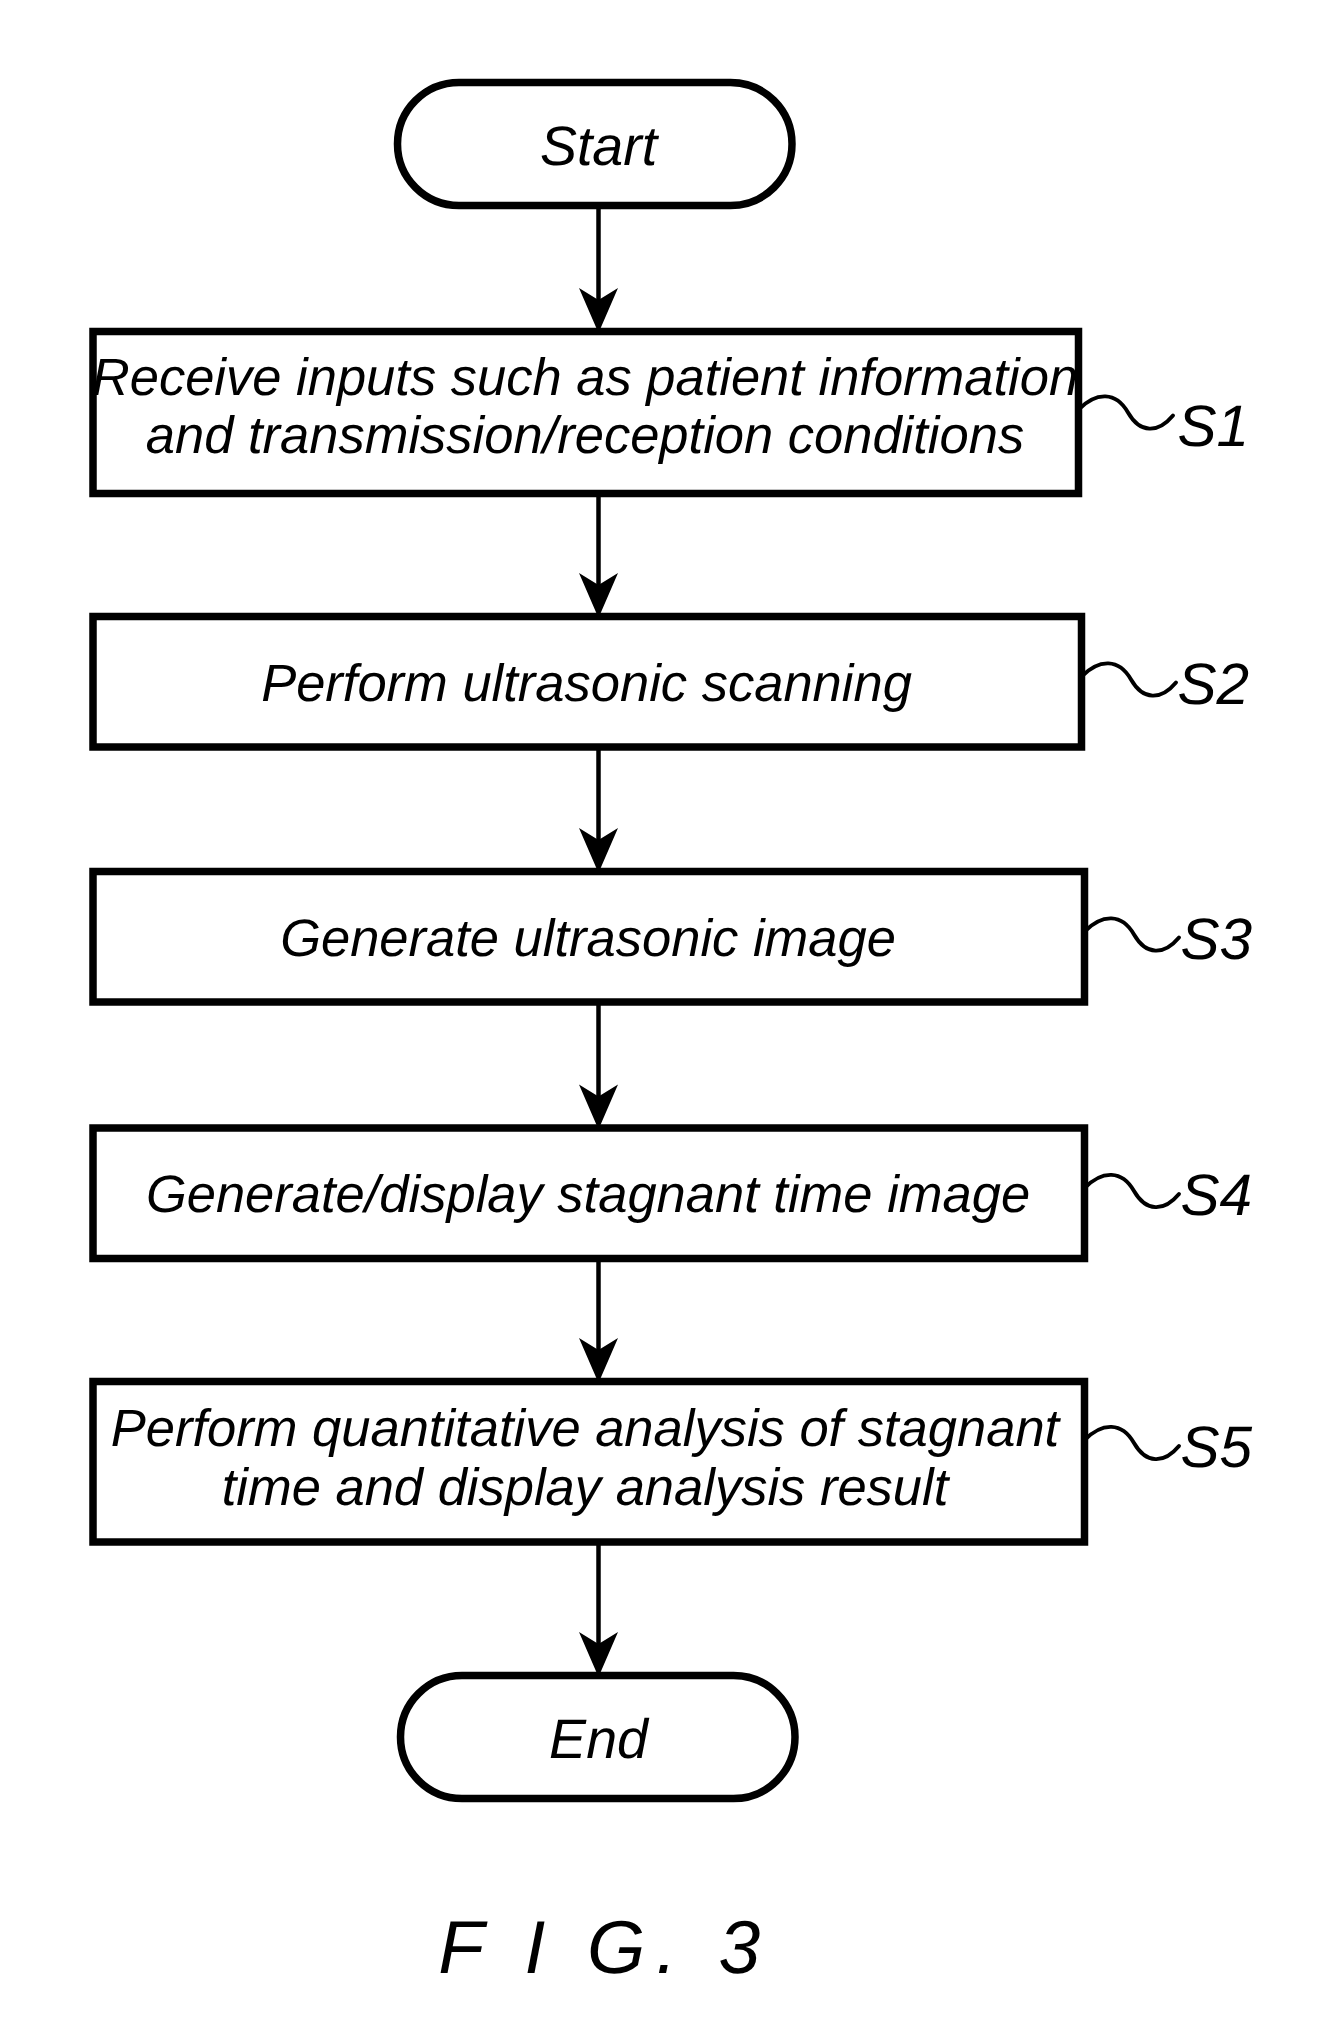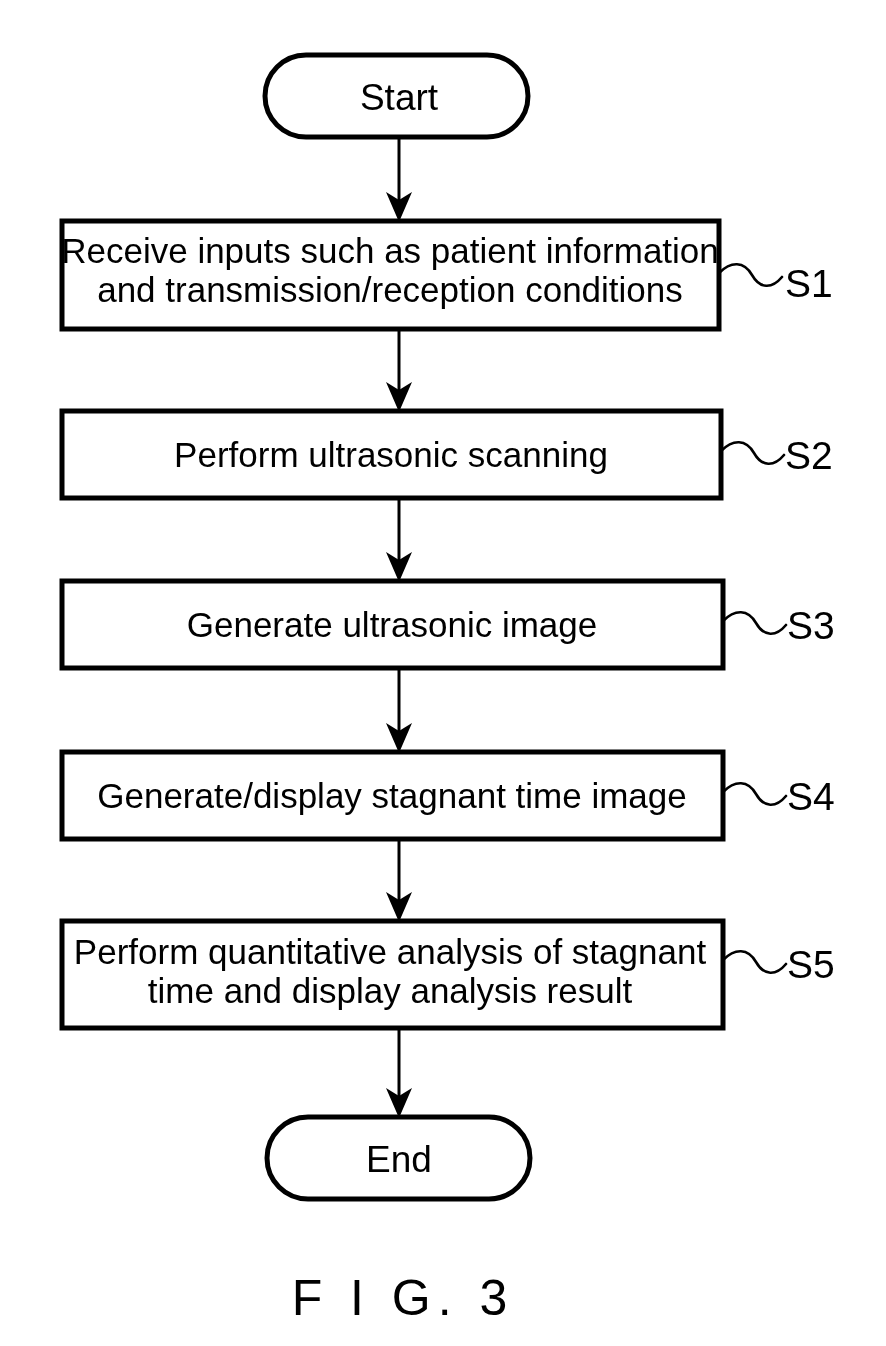--- a/index.html
+++ b/index.html
@@ -13,20 +13,21 @@
     position: relative;
     overflow: hidden;
     font-family: "Liberation Sans", sans-serif;
   }
   #figure-root {
     position: absolute;
     left: 0;
     top: 0;
     width: 886px;
     height: 1346px;
+    font-style: italic;
   }
   svg.flow {
     display: block;
     width: 886px;
     height: 1346px;
   }
   .shape-fill {
     fill: #ffffff;
   }
   .shape-stroke {

